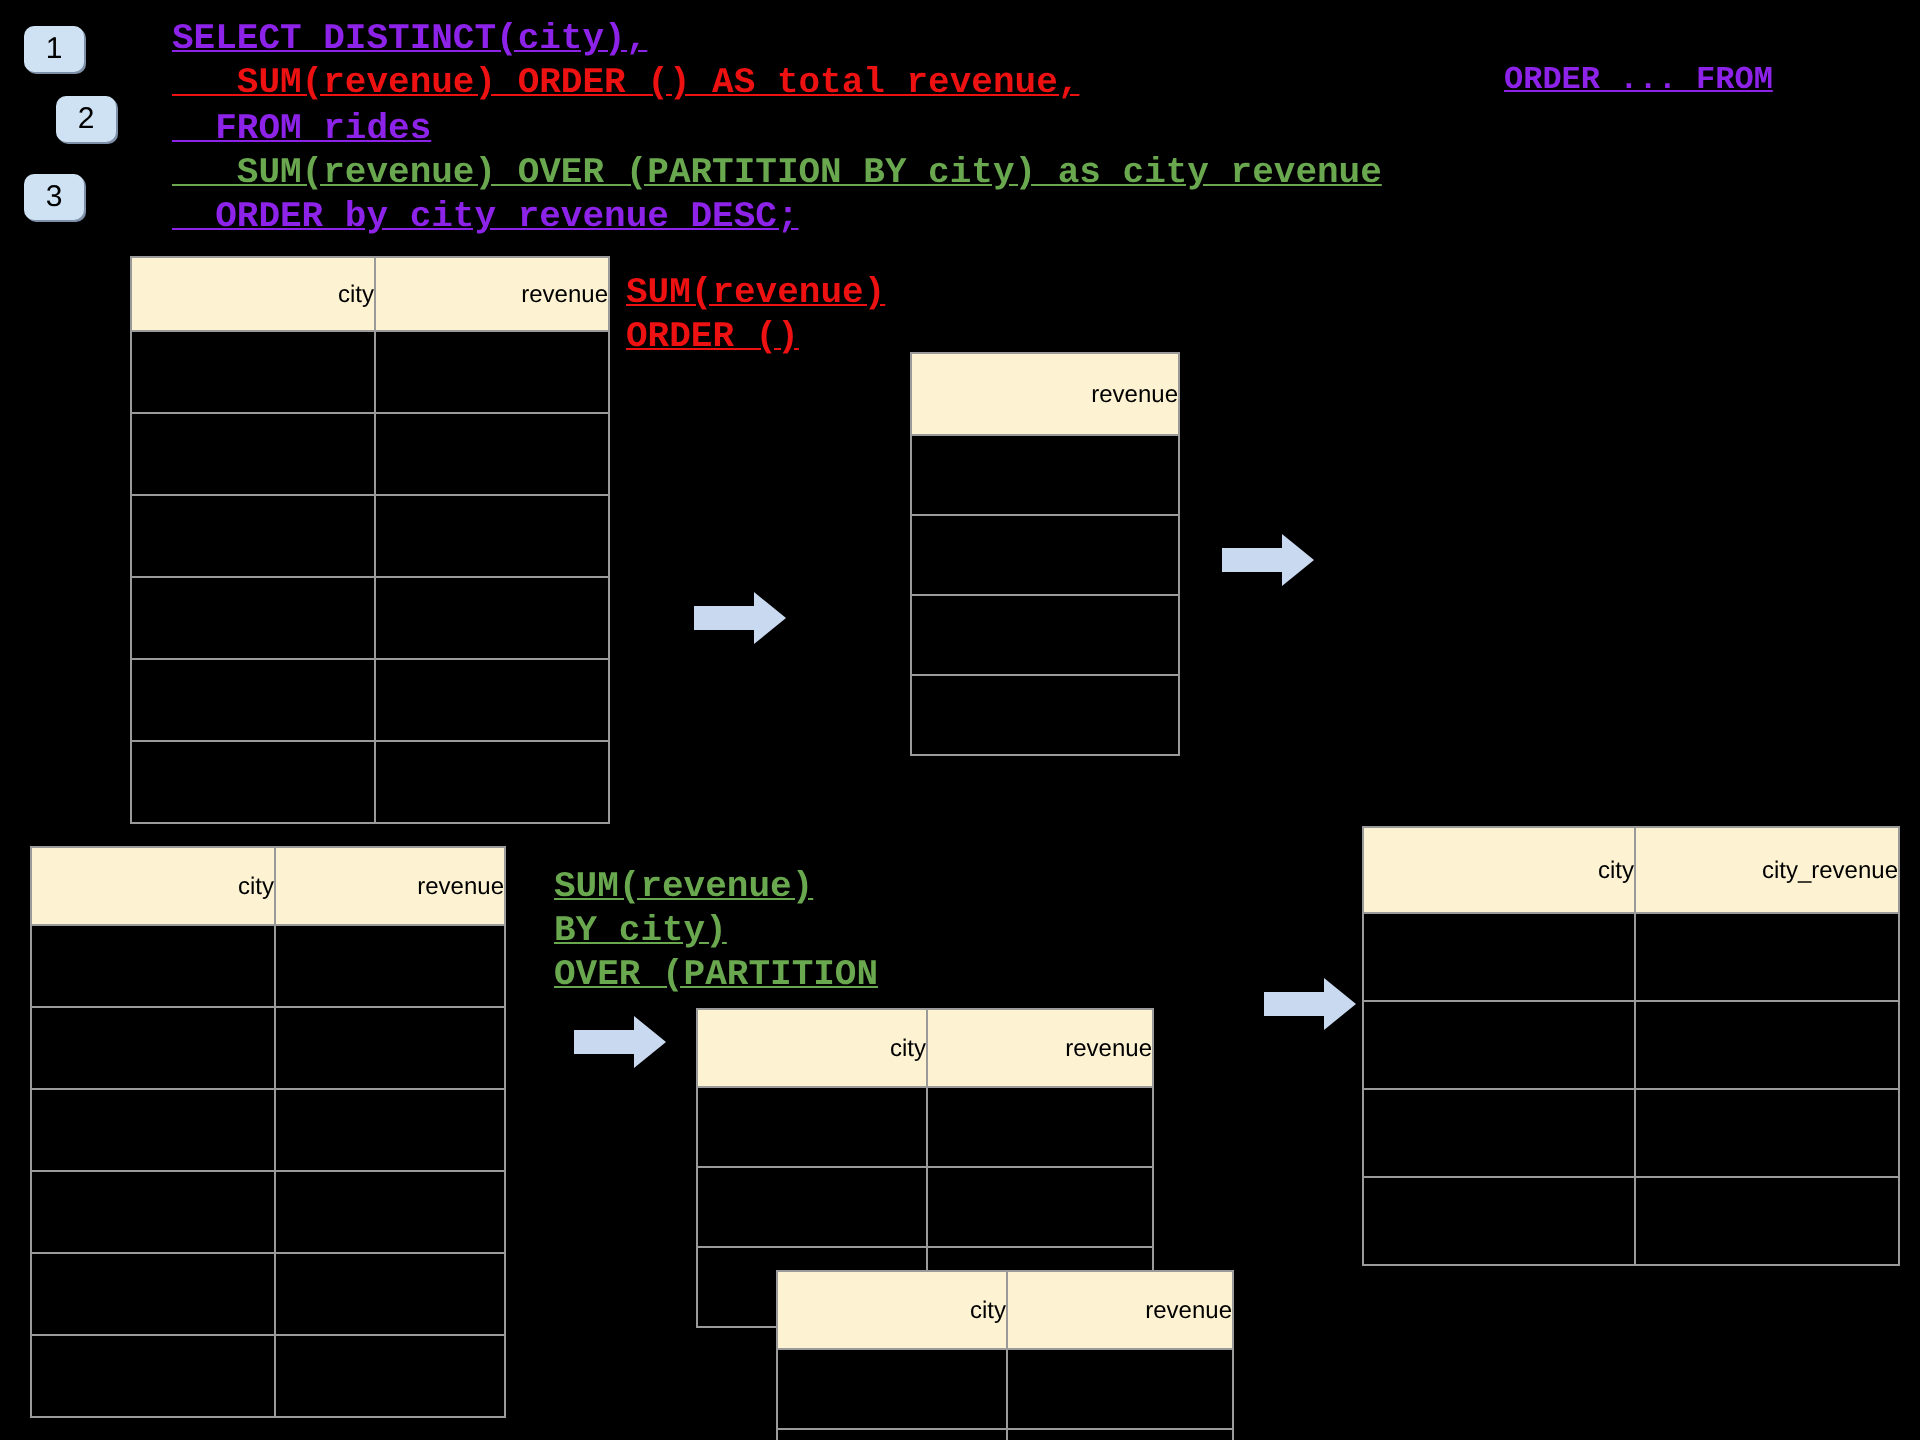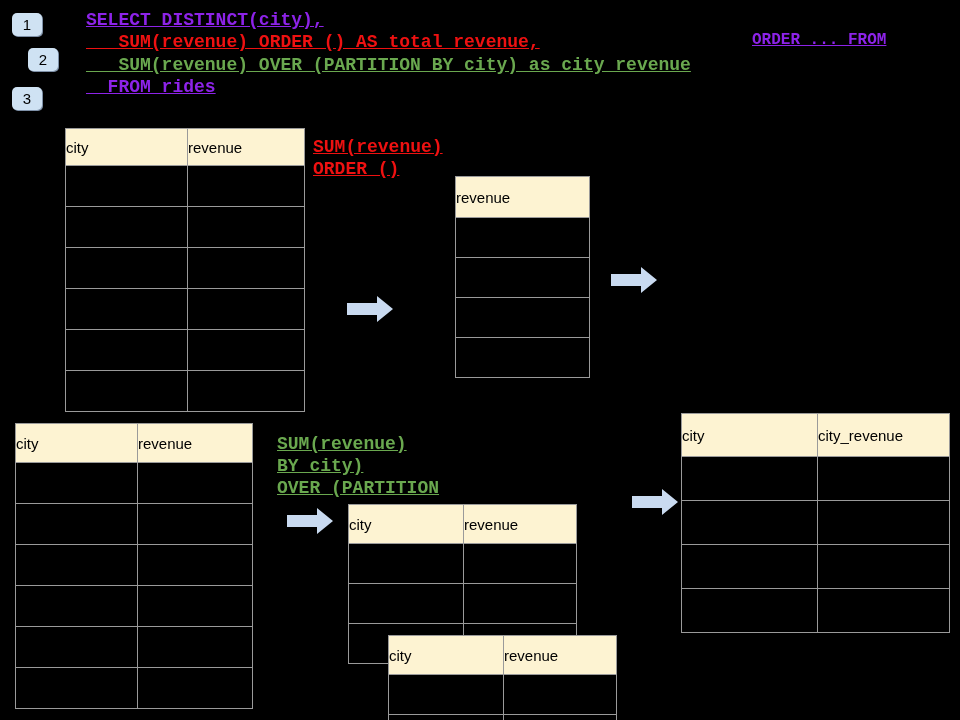--- a/index.html
+++ b/index.html
@@ -28,22 +28,22 @@
   .c-green{color:var(--green);}
   
   table.dtable{
     position:absolute;border-collapse:collapse;table-layout:fixed;
     background:#000;
   }
   table.dtable th,table.dtable td{
     border:1px solid var(--border);box-sizing:border-box;
   }
   table.dtable th{
-    background:var(--header_bg);color:#000;font-weight:400;font-size:15px;
-    text-align:left;padding:0 0 0 0;vertical-align:middle;
+    background:var(--header_bg);color:#000;font-weight:400;font-size:12px;
+    text-align:right;padding:0 0 0 0;vertical-align:middle;
   }
   table.dtable td{background:#000;padding:0;}
   #t-source-top{left:65px;top:128px;width:240px;}
   #t-source-top th{height:37px;}  #t-source-top td{height:41px;}
   #t-source-top th:first-child{width:122px;}
 
   #t-total{left:455px;top:176px;width:135px;}
   #t-total th{height:41px;}  #t-total td{height:40px;}
 
   #t-source-bottom{left:15px;top:423px;width:238px;}
@@ -75,22 +75,23 @@
 
 <div class="stage">
 
   <div class="badge" id="badge-1">1</div>
   <div class="badge" id="badge-2">2</div>
   <div class="badge" id="badge-3">3</div>
 
   <div class="codeblock" id="main-code">
       <div class="line c-purple">SELECT DISTINCT(city),</div>
       <div class="line c-red">   SUM(revenue) ORDER () AS total_revenue,</div>
+      <div class="line c-purple">  FROM rides</div>
       <div class="line c-green">   SUM(revenue) OVER (PARTITION BY city) as city_revenue</div>
-      <div class="line c-purple">  FROM rides</div>
+      <div class="line c-purple">  ORDER by city_revenue DESC;</div>
     </div>
 
   <div class="codeblock c-purple" id="side-note">
       <div class="line">ORDER ... FROM</div>
     </div>
 
   <div class="codeblock c-red" id="note-total">
       <div class="line">SUM(revenue)</div>
       <div class="line">ORDER ()</div>
     </div>

